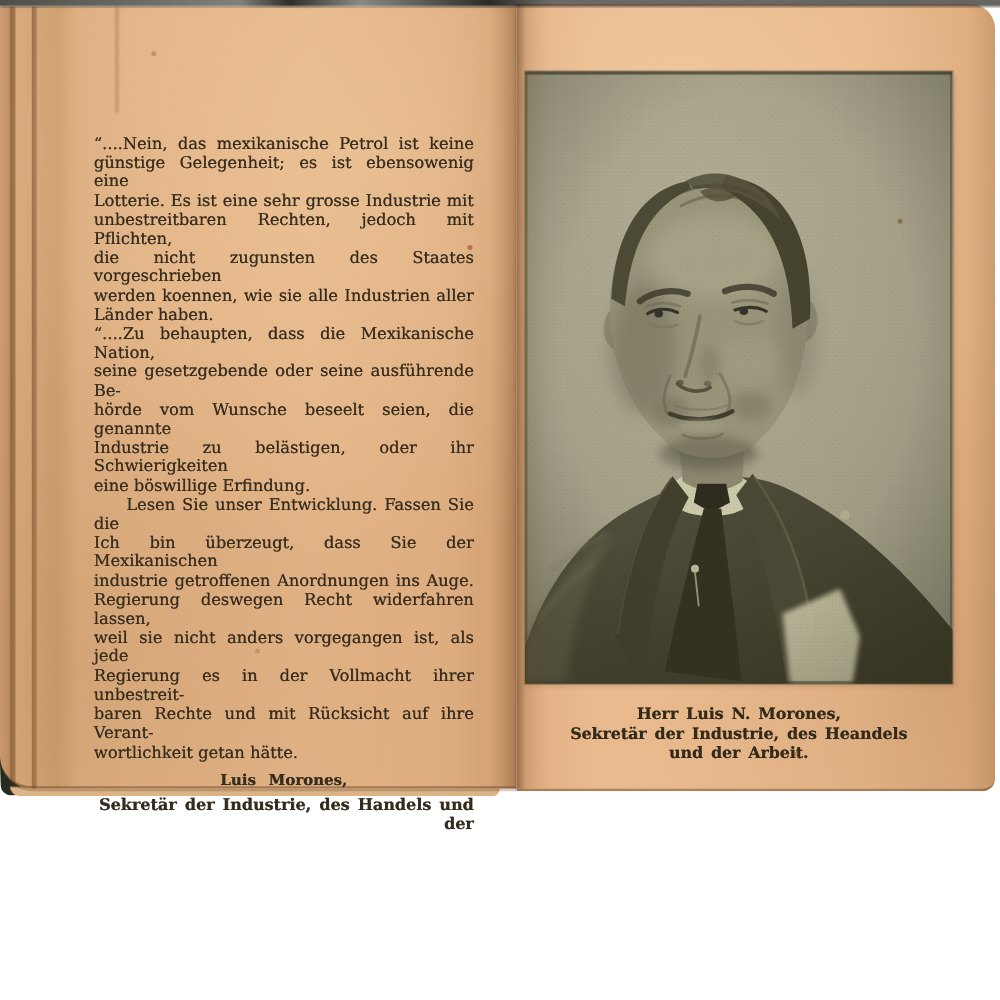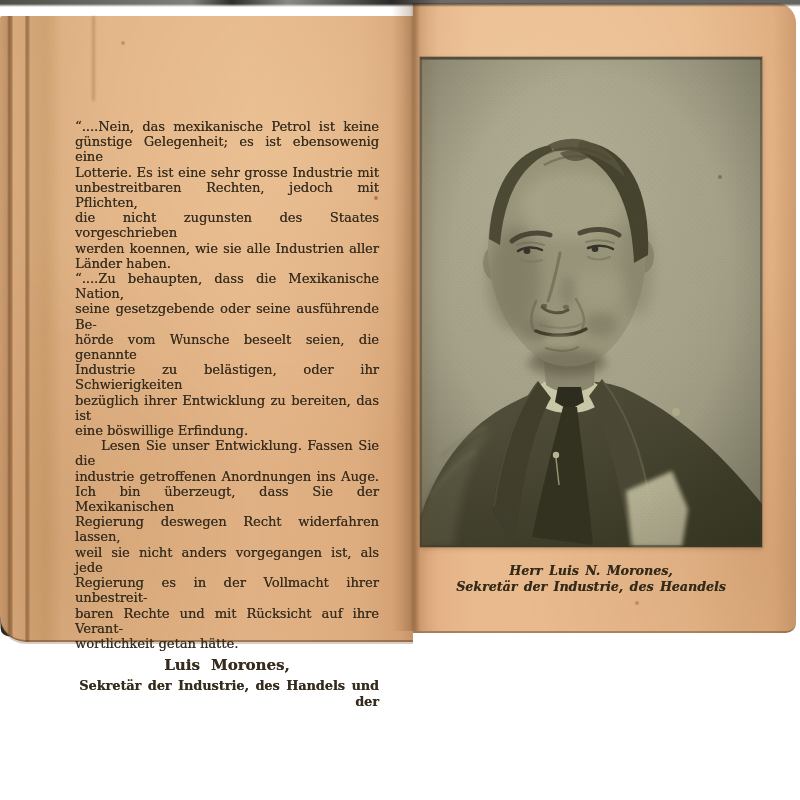--- a/index.html
+++ b/index.html
@@ -12,21 +12,21 @@
 
   
   .cover-sliver{
     position:absolute;left:0;top:586px;width:30px;height:50px;
     background:#262b20;border-radius:0 0 6px 8px;transform:rotate(-2deg);
     z-index:0;
   }
 
   
   .left-page{
-    position:absolute;left:0;top:16px;width:413px;height:624px;z-index:1;
+    position:absolute;left:0;top:5px;width:413px;height:624px;z-index:1;
     border-radius:2px 0 0 26px;
     background:
       radial-gradient(120% 90% at 70% 18%, rgba(255,226,182,.28), transparent 60%),
       radial-gradient(100% 80% at 18% 85%, rgba(158,108,58,.16), transparent 62%),
       linear-gradient(90deg,
         #cd9e70 0px,#c2916a 7px,#8f6740 9px,#a87c50 12px,
         #d8a97c 13px,#d5a678 25px,#9a7048 26px,#ab8054 29px,
         #d3a477 30px,#cda06f 46px,#dcae81 62px,#e1b285 110px,
         #e3b487 250px,#ddac7f 360px,#d2a072 402px,#c69468 413px);
     border-bottom:2px solid rgba(105,68,35,.55);
@@ -43,21 +43,20 @@
 
   
   .right-page{
     position:absolute;left:413px;top:3px;width:383px;height:628px;z-index:1;
     border-radius:0 20px 10px 0;
     background:
       radial-gradient(120% 90% at 35% 22%, rgba(255,230,192,.30), transparent 60%),
       radial-gradient(90% 70% at 88% 88%, rgba(148,98,52,.16), transparent 65%),
       linear-gradient(90deg,#d6a173 0px,#e2af83 14px,#e9ba8e 60px,#e8b98c 72%,#dfad80 94%,#cc9c6f 100%);
     border-bottom:2px solid rgba(105,68,35,.5);
-    font-style:italic;
   }
 
   
   .gutter{
     position:absolute;left:392px;top:3px;width:46px;height:628px;z-index:2;
     background:linear-gradient(90deg,
       rgba(122,78,42,0) 0%, rgba(122,78,42,.28) 40%,
       rgba(86,52,24,.45) 48%, rgba(122,78,42,.15) 62%, rgba(122,78,42,0) 100%);
     pointer-events:none;
   }
@@ -83,21 +82,21 @@
 
   
   .text-block{
     position:absolute;left:75px;top:103px;width:304px;
     color:#362c1e;font-size:13px;line-height:15.2px;
     text-shadow:0.25px 0 rgba(54,44,30,.75);
   }
   .line{text-align:justify;text-align-last:justify;}
   .line.end{text-align-last:left;}
   .line.ind{text-indent:26px;}
-  .signature{margin-top:7px;text-align:center;font-weight:bold;font-size:15px;word-spacing:6px;}
+  .signature{margin-top:7px;text-align:center;font-weight:bold;font-size:12px;word-spacing:6px;}
   .sig-title{margin-top:5px;text-align:right;font-weight:bold;font-size:12.8px;line-height:15.5px;word-spacing:2px;}
 
   
   .photo-plate{
     position:absolute;left:7px;top:54px;width:342px;height:490px;
     box-shadow:0 0 0 1px rgba(55,50,32,.25), 1px 2px 4px rgba(90,60,30,.25);
     background:#a5a189;
   }
   .photo-plate svg{display:block;}
   .caption{
@@ -121,25 +120,24 @@
       <div class="line">günstige Gelegenheit; es ist ebensowenig eine</div>
       <div class="line">Lotterie. Es ist eine sehr grosse Industrie mit</div>
       <div class="line">unbestreitbaren Rechten, jedoch mit Pflichten,</div>
       <div class="line">die nicht zugunsten des Staates vorgeschrieben</div>
       <div class="line">werden koennen, wie sie alle Industrien aller</div>
       <div class="line end">Länder haben.</div>
       <div class="line">“....Zu behaupten, dass die Mexikanische Nation,</div>
       <div class="line">seine gesetzgebende oder seine ausführende Be-</div>
       <div class="line">hörde vom Wunsche beseelt seien, die genannte</div>
       <div class="line">Industrie zu belästigen, oder ihr Schwierigkeiten</div>
-      <div class="line">bezüglich ihrer Entwicklung zu bereiten, das ist</div>
       <div class="line end">eine böswillige Erfindung.</div>
       <div class="line ind">Lesen Sie unser Entwicklung. Fassen Sie die</div>
+      <div class="line">Ich bin überzeugt, dass Sie der Mexikanischen</div>
       <div class="line">industrie getroffenen Anordnungen ins Auge.</div>
-      <div class="line">Ich bin überzeugt, dass Sie der Mexikanischen</div>
       <div class="line">Regierung deswegen Recht widerfahren lassen,</div>
       <div class="line">weil sie nicht anders vorgegangen ist, als jede</div>
       <div class="line">Regierung es in der Vollmacht ihrer unbestreit-</div>
       <div class="line">baren Rechte und mit Rücksicht auf ihre Verant-</div>
       <div class="line end">wortlichkeit getan hätte.</div>
       <div class="signature">Luis Morones,</div>
       <div class="sig-title">
         <div>Sekretär der Industrie, des Handels und der</div>
       </div>
     </div>
@@ -247,19 +245,20 @@
         <rect width="342" height="490" fill="url(#ht)" opacity=".14"></rect>
         <circle cx="300" cy="120" r="2" fill="#7e5c2c" opacity=".7"></circle>
         <rect width="342" height="490" fill="url(#vig)"></rect>
         <rect x="1" y="1" width="340" height="488" fill="none" stroke="#3b3927" stroke-opacity=".45" stroke-width="2"></rect>
         <path d="M0,1.5 L342,1.5" stroke="#2f2d1d" stroke-width="3" opacity=".4"></path>
       </svg>
     </div>
     <div class="caption">
       <div>Herr Luis N. Morones,</div>
       <div>Sekretär der Industrie, des Heandels</div>
+      <div>und der Arbeit.</div>
     </div>
   </div>
 
   <div class="gutter"></div>
   <div class="top-edge"></div>
   <div class="specks"></div>
 </div>
 
 </body></html>

